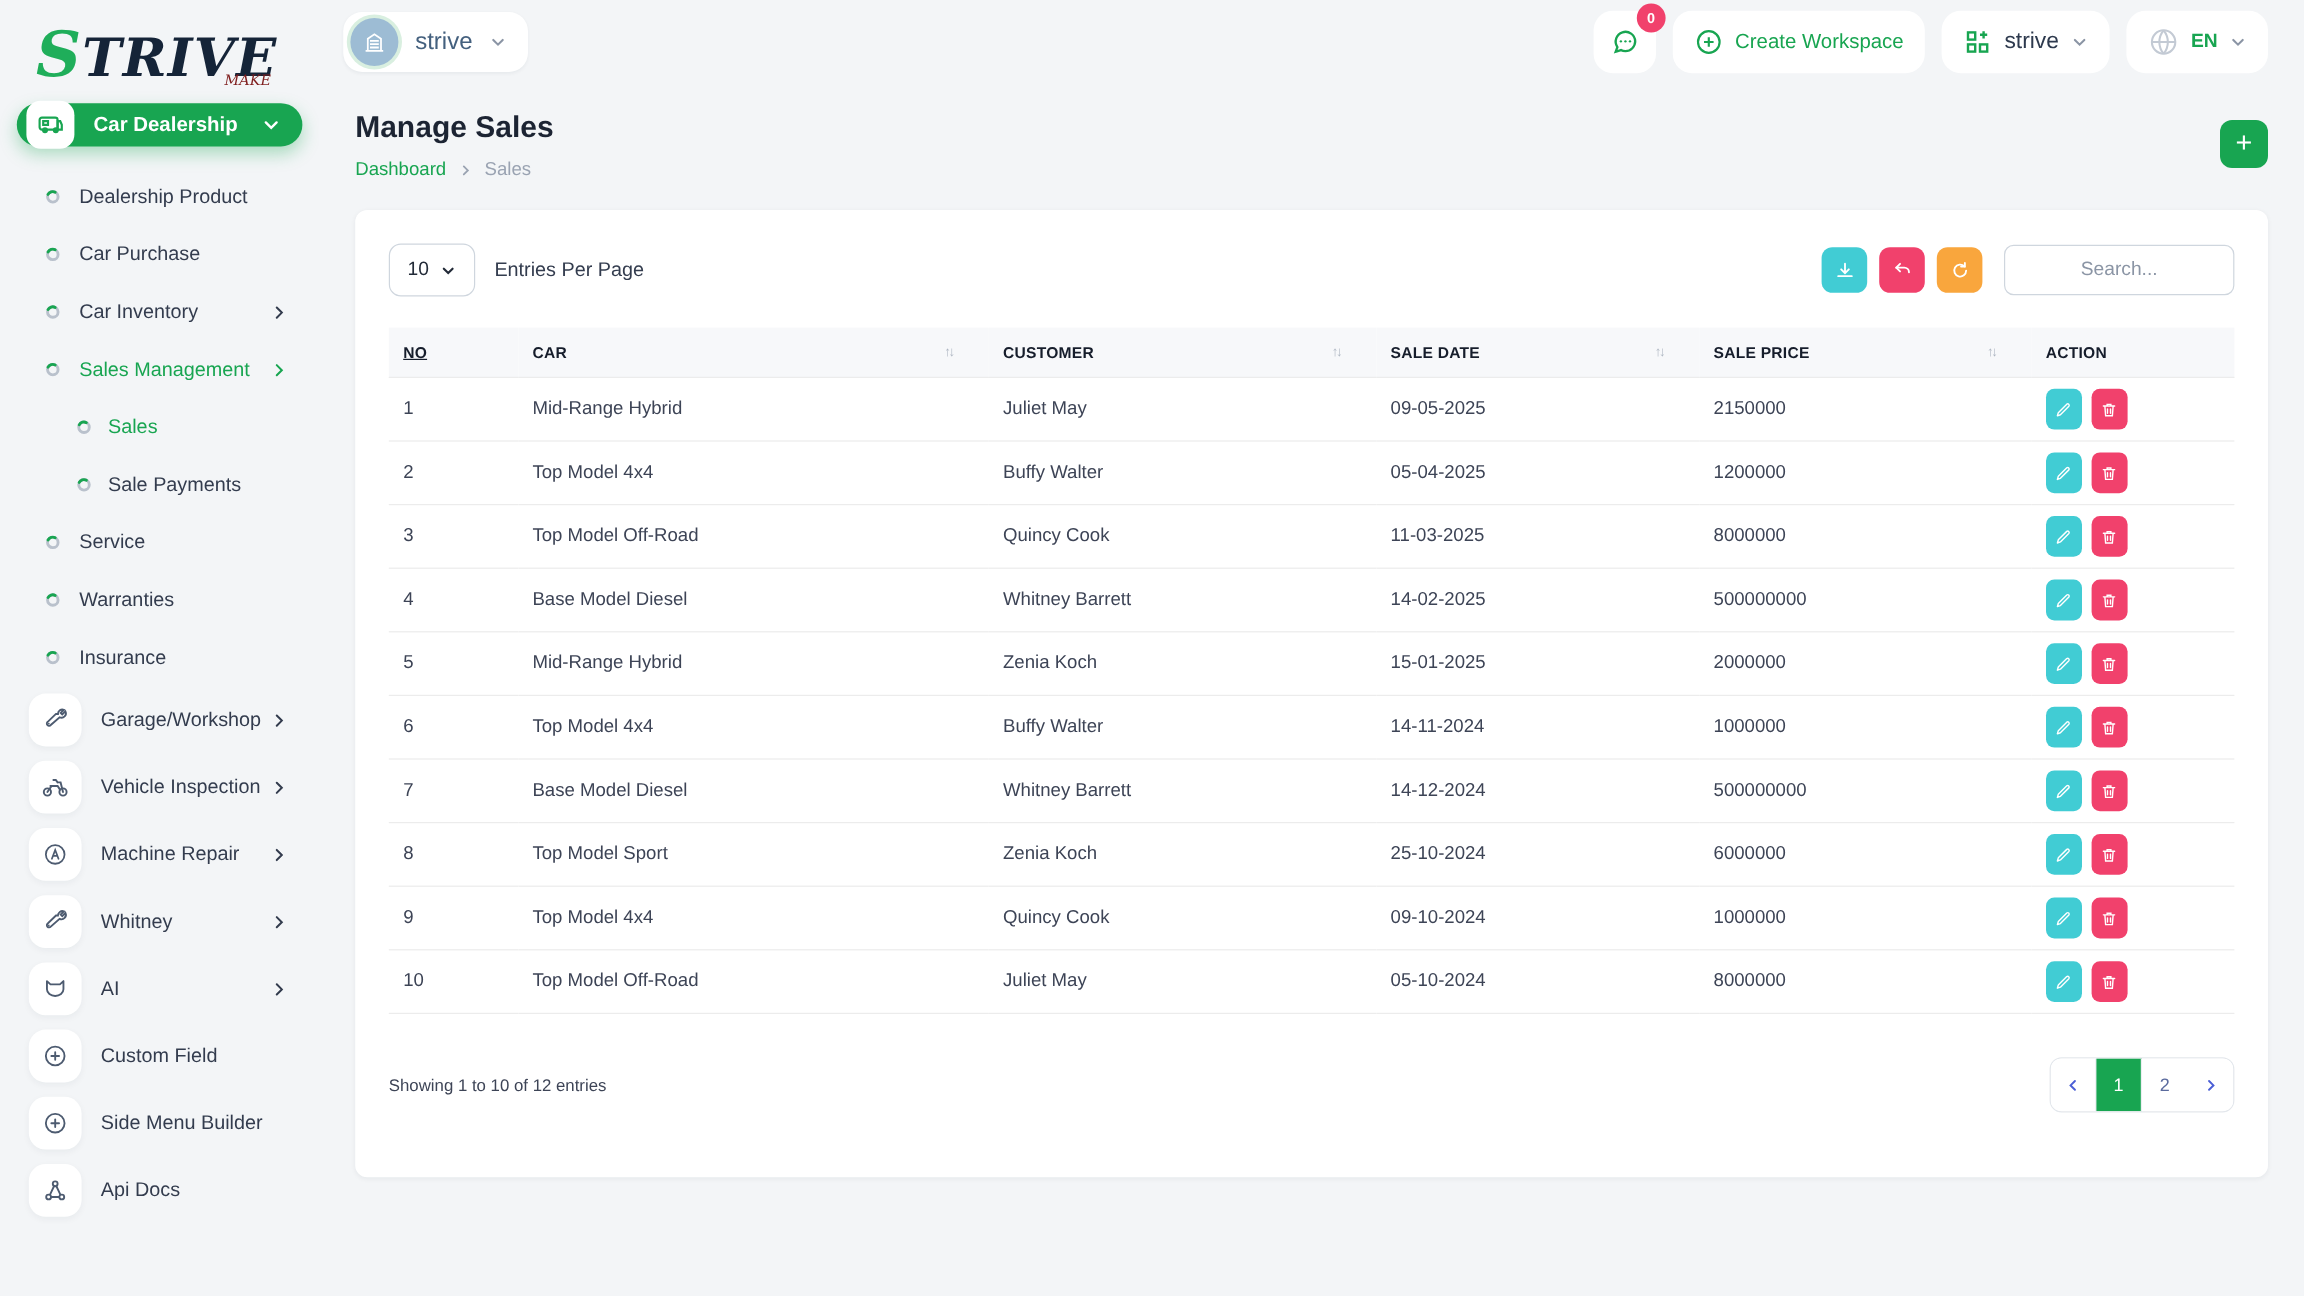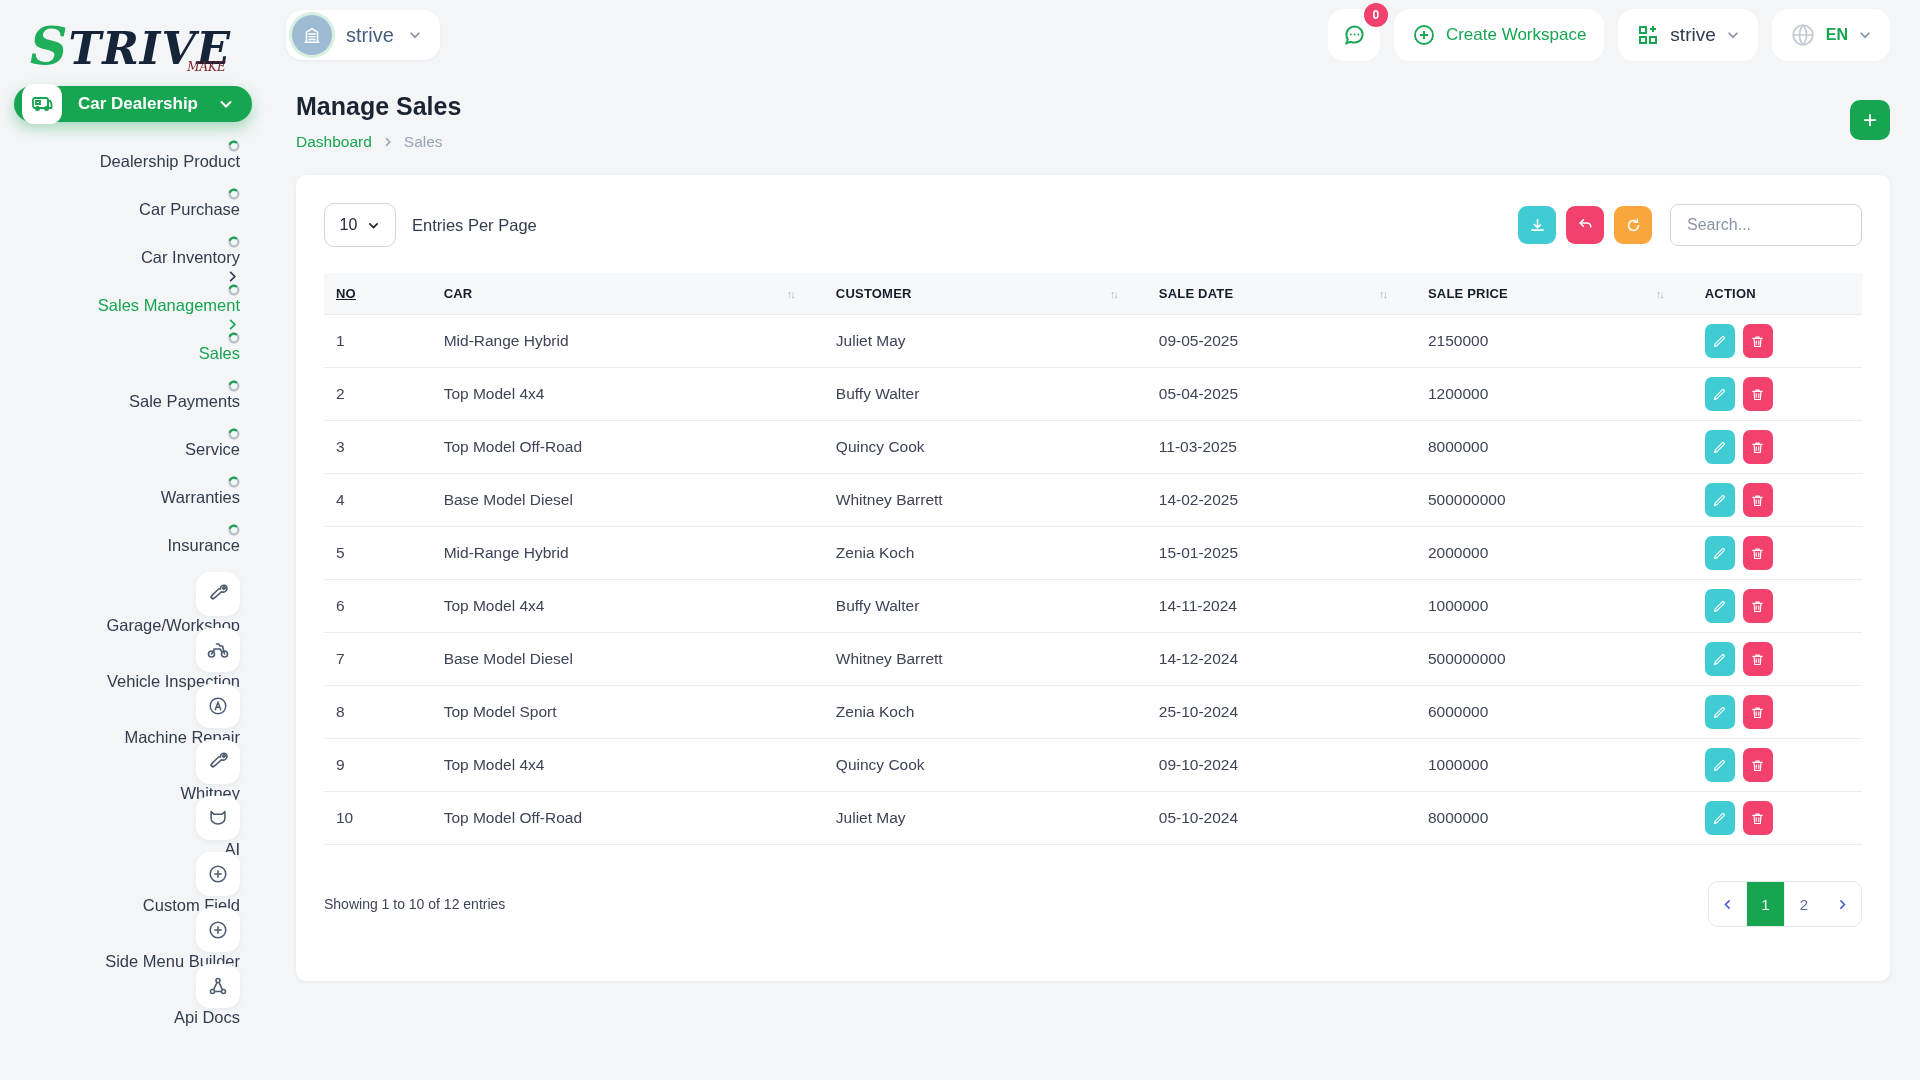--- a/index.html
+++ b/index.html
@@ -17,22 +17,22 @@
   .logo-tag { font-family:"DejaVu Serif", serif; font-style:italic; font-size:12px;
     color:#7f1d1d; margin-left:-44px; transform:translateY(2px); }
 
   .primary-pill { margin:8px 14px 14px 14px; height:36px; background:var(--primary);
     border-radius:22px; display:flex; align-items:center; padding:0 18px 0 8px;
     box-shadow:0 6px 14px rgba(24,165,81,.35); cursor:pointer; }
   .primary-tile { width:40px; height:40px; background:#fff; border-radius:12px;
     display:flex; align-items:center; justify-content:center; }
   .primary-label { color:#fff; font-weight:bold; font-size:17px; margin-left:16px; flex:1; }
   .menu { padding:4px 0; }
-  .s-item { display:flex; align-items:flex-end; height:48px; padding:0 26px 0 38px; cursor:pointer;flex-direction:column; }
-  .s-item.tile-item { height:56px; padding-left:8px; }
+  .s-item { display:flex; align-items:center; height:48px; padding:0 26px 0 38px; cursor:pointer; }
+  .s-item.tile-item { height:56px; padding-left:24px; }
   .s-item .bullet { width:12px; height:12px; flex:0 0 12px; }
   .s-item .tile { width:44px; height:44px; background:#fff; border-radius:14px;
     display:flex; align-items:center; justify-content:center; flex:0 0 44px;
     box-shadow:0 2px 6px rgba(20,30,50,.05); color:#4d5b70; }
   .s-label { font-size:16.5px; color:#333c4e; margin-left:16px; flex:1; }
   .tile-item .s-label { margin-left:16px; }
   .s-item.green .s-label { color:var(--primary); }
   .s-item .chev { color:#333c4e; display:flex; }
   .s-item.green .chev { color:var(--primary); }
   .sub-item { padding-left:64px; height:48px; }
@@ -76,21 +76,21 @@
     display:flex; align-items:center; justify-content:center; gap:10px; font-size:16px;
     color:#232b38; cursor:pointer; background:#fff; }
   .entries-label { margin-left:16px; font-size:16.5px; color:#333c4e; }
   .controls .spacer { flex:1; }
   .icon-btn { width:38px; height:38px; border:none; border-radius:9px; margin-left:10px;
     display:flex; align-items:center; justify-content:center; color:#fff; cursor:pointer; }
   .icon-btn.teal { background:var(--teal); }
   .icon-btn.pink { background:var(--pink); }
   .icon-btn.orange { background:var(--orange); }
   .search-input { width:192px; height:42px; border:1px solid #cfd6de; border-radius:8px;
-    margin-left:18px; padding:0 16px; font-size:16px; color:#333c4e; outline:none; background:#fff; }
+    margin-left:18px; padding:0 16px; font-size:16px; color:#333c4e; outline:none; background:#fff;text-align:center; }
   .search-input::placeholder { color:#8b95a5; }
 
   table.data { width:100%; border-collapse:collapse; margin-top:26px; }
   table.data thead th { background:#f7f8fa; text-align:left; font-size:13px; color:#161d2b;
     letter-spacing:.2px; padding:13px 12px; white-space:nowrap; }
   th .th-inner { display:flex; align-items:center; }
   th .sort { margin-left:auto; color:#aeb6c2; font-size:11px; letter-spacing:-2px; padding-right:18px; cursor:pointer; }
   table.data td { border-bottom:1px solid #ececec; padding:0 12px; height:53px;
     font-size:15.5px; color:#3d4456; }
   table.data tbody tr:first-child td { border-top:1px solid #ececec; }

